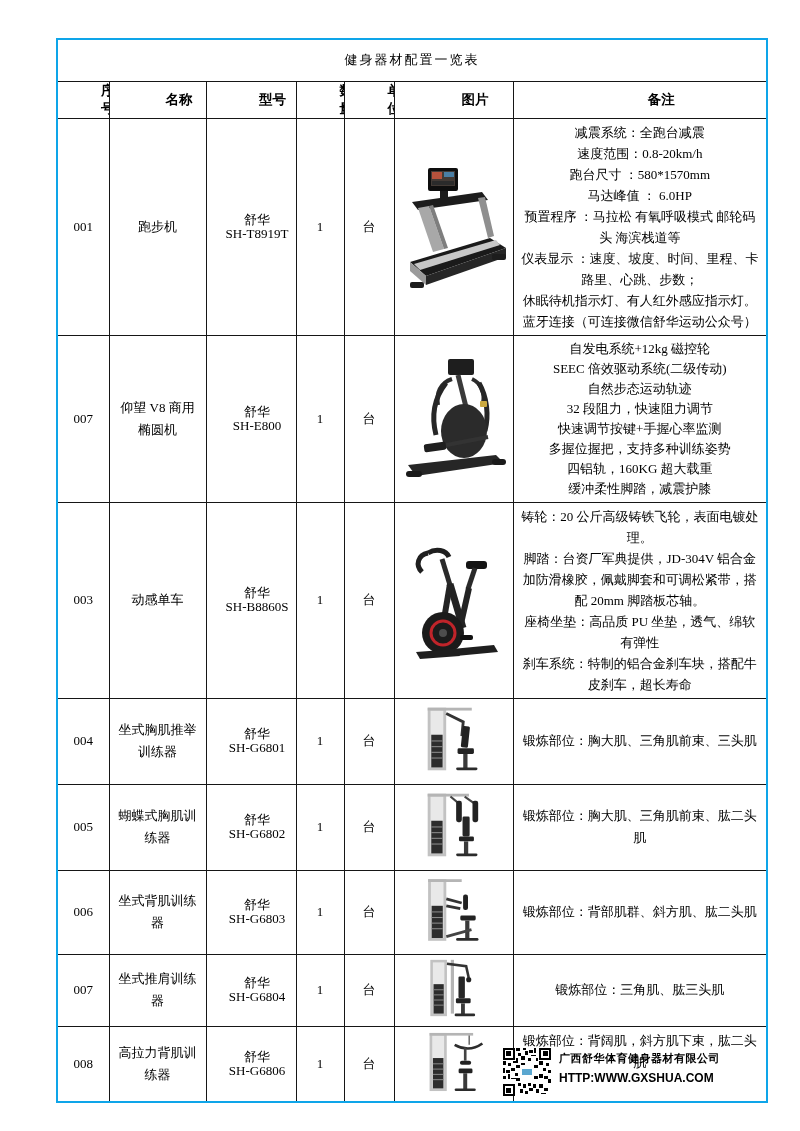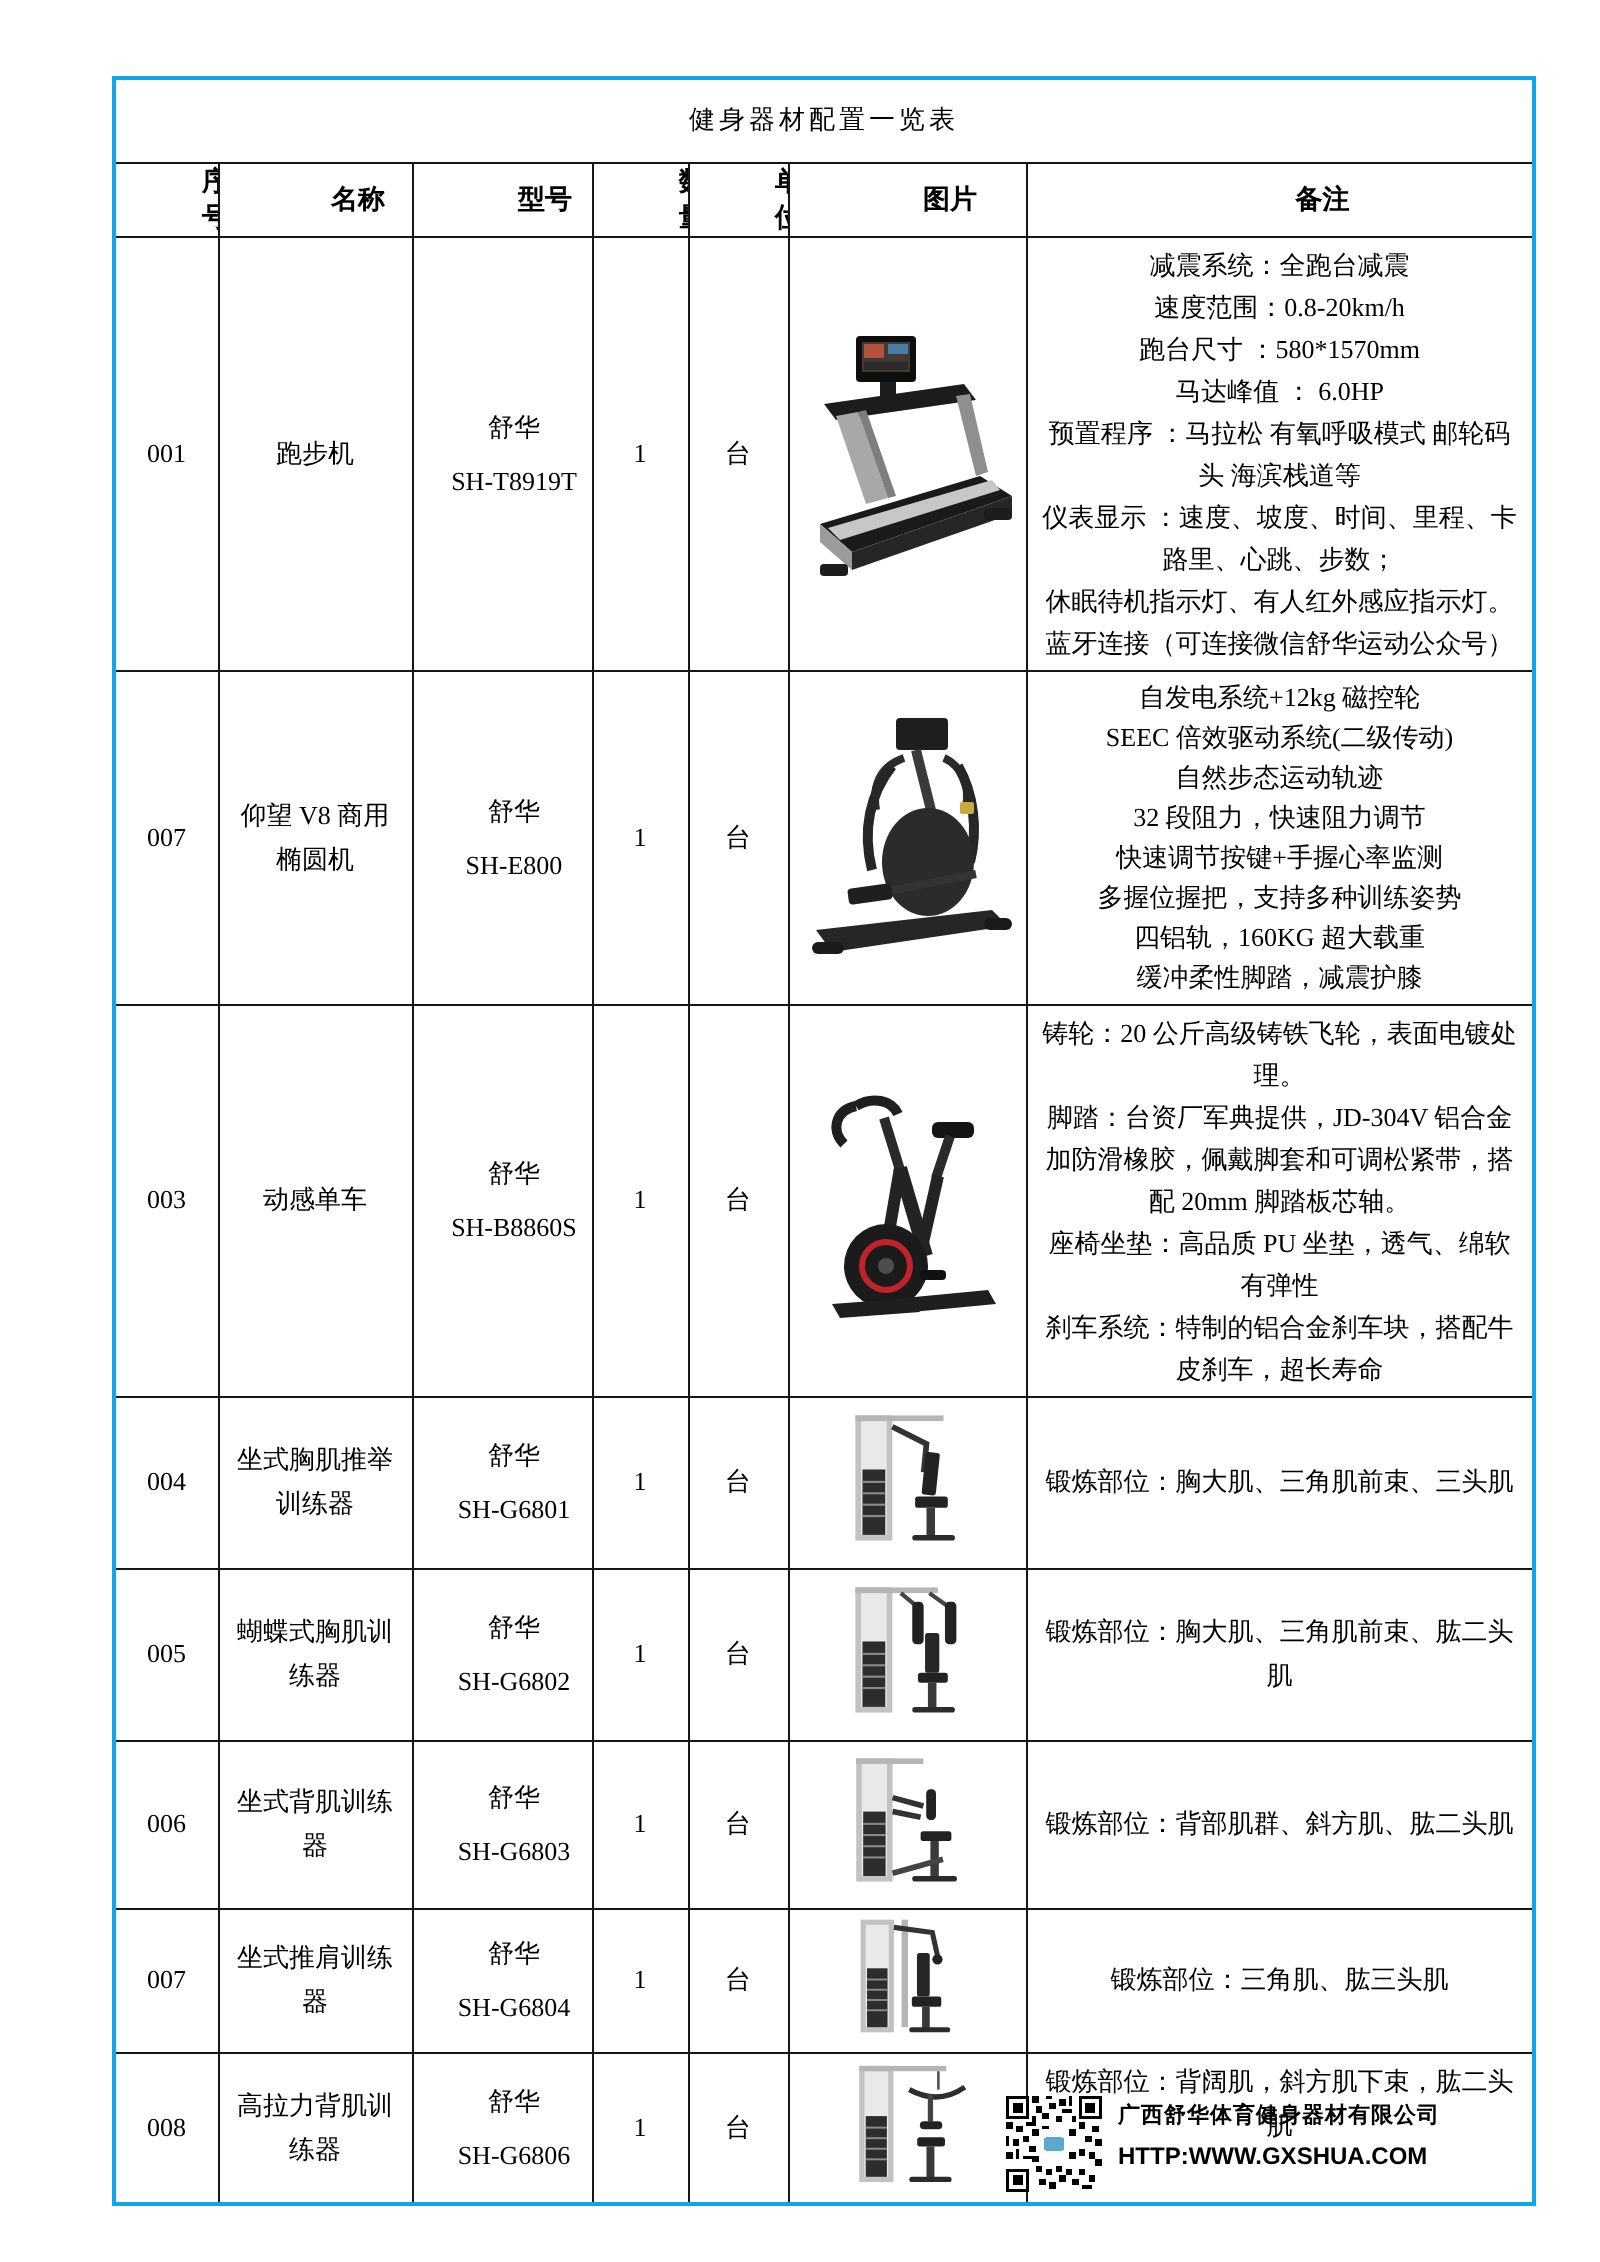--- a/index.html
+++ b/index.html
@@ -12,21 +12,21 @@
   .title-cell { height:42px; font-size:23px; font-weight:bold; letter-spacing:2px; }
   .head-row th { height:22px; font-weight:bold; font-size:13.5px;padding-left:43px; }
   .pre { white-space:pre-line; }
   .remark { text-align:left; padding:3px 6px; line-height:21px; white-space:pre-line; }
   tr.r2 .remark { line-height:20px; }
   tr.r3 .remark { line-height:21px; }
   tr.r4 .remark, tr.r5 .remark, tr.r6 .remark, tr.r7 .remark, tr.r8 .remark { line-height:22px; }
   tr.r8 .remark { vertical-align:top; }
   .pic { padding:0; }
   .name-cell { padding:0 6px; line-height:22px; }
-  .model-cell { line-height:27px;padding-left:12px; }
+  .model-cell { line-height:14px;padding-left:12px; }
   tr.r1 td { height:212px; } tr.r2 td { height:166px; } tr.r3 td { height:195px; }
   tr.r4 td { height:86px; } tr.r5 td { height:86px; } tr.r6 td { height:84px; }
   tr.r7 td { height:72px; } tr.r8 td { height:76px; }
   .stamp { position:absolute; left:503px; top:1048px; display:flex; align-items:flex-start; }
   .stamp .qr { width:48px; height:48px; }
   .stamp-text { margin-left:8px; font-family:"Liberation Sans","DejaVu Sans",sans-serif;
     font-weight:bold; color:#000; }
   .stamp-company { font-size:11px; line-height:20px; letter-spacing:0.5px; }
   .stamp-tel { font-size:14px; line-height:20px; }
   .stamp-url { font-size:12px; line-height:20px; }

